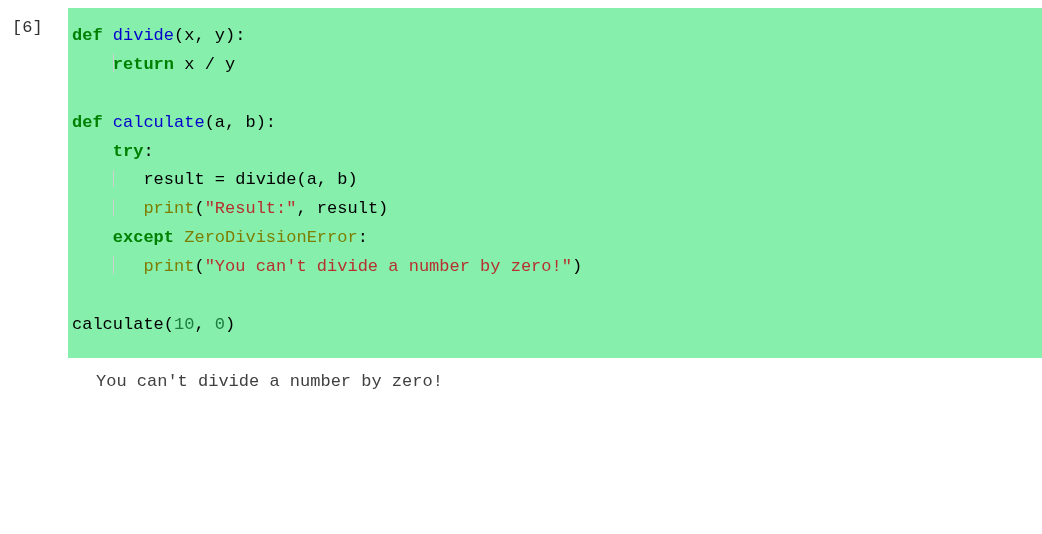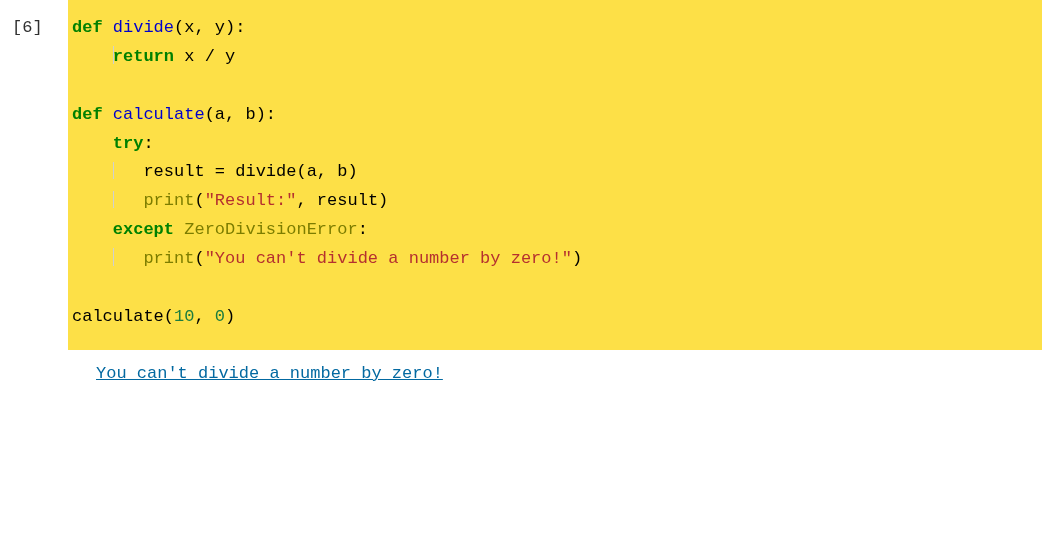--- a/index.html
+++ b/index.html
@@ -19,33 +19,33 @@
     width: 68px;
     flex: 0 0 68px;
     text-align: left;
     padding: 14px 0 0 12px;
     color: #303030;
     white-space: pre;
     box-sizing: border-box;
   }
   .code-area {
     flex: 1;
-    background: #fde047;
+    background: #86efac;
     padding: 14px 16px 18px 4px;
     white-space: pre;
     color: #000;
     box-sizing: border-box;
+    margin-top: 8px;
   }
   .output-area {
     flex: 1;
     padding: 10px 16px 10px 28px;
     white-space: pre;
-    color: #0369a1;
+    color: #404040;
     box-sizing: border-box;
-    text-decoration: underline;
   }
   .tok-kw { color: #008000; font-weight: bold; }
   .tok-def { color: #0000cc; }
   .tok-builtin { color: #7d7d00; }
   .tok-str { color: #b5302f; }
   .tok-num { color: #1b7c3f; }
   .tok-err { color: #7d7d00; }
   .guide {
     border-left: 1px solid #d0d0d0;
     display: inline-block;

